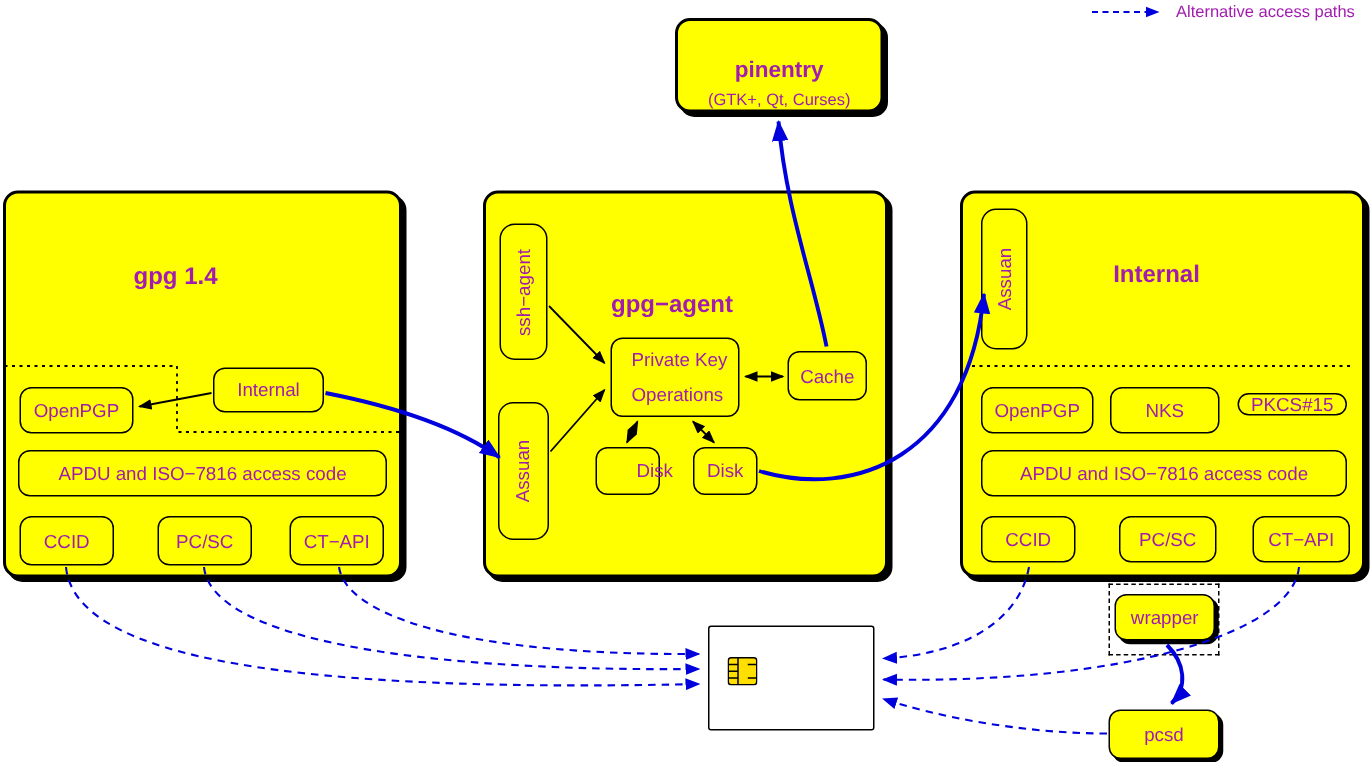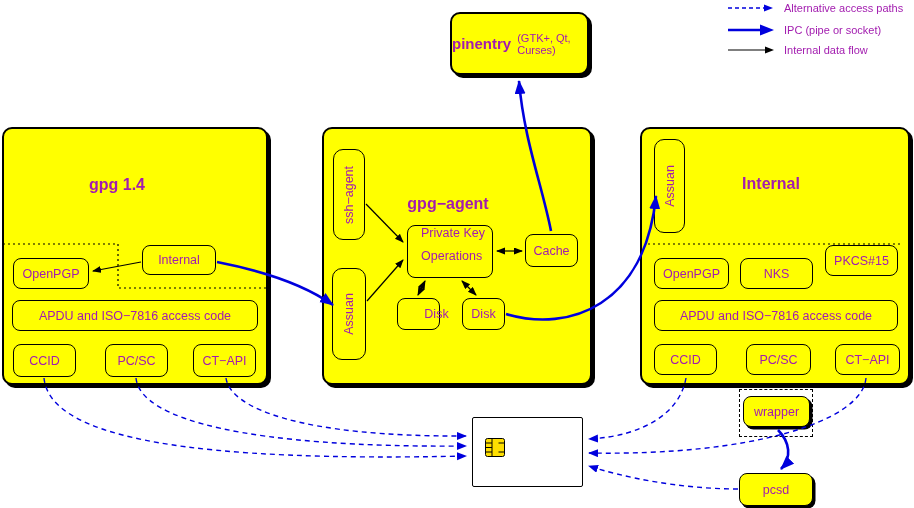--- a/index.html
+++ b/index.html
@@ -21,25 +21,25 @@
     position:absolute;background:#ffff00;border:1.5px solid #000;border-radius:10px;
     box-sizing:border-box;display:flex;align-items:center;justify-content:center;
   }
   .vbox span{transform:rotate(-90deg);white-space:nowrap;font-size:12.5px;}
   .boxtitle{
     position:absolute;font-weight:bold;font-size:16px;white-space:nowrap;
     transform:translate(-50%,-50%);
   }
   .pko{
     position:absolute;background:#ffff00;border:1.5px solid #000;border-radius:8px;
-    box-sizing:border-box;display:flex;flex-direction:column;justify-content:flex-start;
+    box-sizing:border-box;display:flex;flex-direction:column;justify-content:center;
     padding-left:13px;font-size:12.5px;gap:9px;
   }
   .pinentry{
-    display:flex;flex-direction:row;align-items:center;justify-content:flex-end;gap:6px;
+    display:flex;flex-direction:column;align-items:center;justify-content:flex-end;gap:6px;
   }
   .pinentry .t{font-weight:bold;font-size:15px;}
   .pinentry .s{font-size:11px;}
   .smartcard{
     position:absolute;background:#ffffff;border:1.5px solid #000;border-radius:2px;
     box-sizing:border-box;
   }
   .dashedrect{
     position:absolute;border:1.5px dashed #000;box-sizing:border-box;background:transparent;
   }
@@ -53,34 +53,20 @@
 
 <div class="canvas">
 
   <div class="legend">
     <div class="legend-row" style="top:1px;">
       <svg width="46" height="12">
         <line x1="0" y1="6" x2="36" y2="6" stroke="#0000dd" stroke-width="1.4" stroke-dasharray="4 3"></line>
         <path d="M36,2.5 L45,6 L36,9.5 Z" fill="#0000dd"></path>
       </svg>
       <span class="lbl">Alternative access paths</span>
-    </div>
-    <div class="legend-row" style="top:23px;">
-      <svg width="46" height="14">
-        <line x1="0" y1="7" x2="33" y2="7" stroke="#0000dd" stroke-width="2.6"></line>
-        <path d="M32,1.5 L46,7 L32,12.5 Z" fill="#0000dd"></path>
-      </svg>
-      <span class="lbl">IPC (pipe or socket)</span>
-    </div>
-    <div class="legend-row" style="top:43px;">
-      <svg width="46" height="12">
-        <line x1="0" y1="6" x2="38" y2="6" stroke="#000" stroke-width="1.2"></line>
-        <path d="M37,2.5 L46,6 L37,9.5 Z" fill="#000"></path>
-      </svg>
-      <span class="lbl">Internal data flow</span>
     </div>
   </div>
 
   <div class="bigbox pinentry" style="left:450px;top:12px;width:139px;height:63px;">
     <span class="t">pinentry</span>
     <span class="s">(GTK+, Qt, Curses)</span>
   </div>
 
   <div class="bigbox" style="left:2px;top:127px;width:266px;height:258px;"></div>
   <div class="boxtitle" style="left:117px;top:185px;">gpg 1.4</div>
@@ -107,21 +93,21 @@
   <div class="subbox" style="left:397px;top:298px;width:43px;height:32px;padding-left:36px;">Disk</div>
   <div class="subbox" style="left:462px;top:298px;width:43px;height:32px;">Disk</div>
 
   <div class="bigbox" style="left:640px;top:127px;width:270px;height:258px;"></div>
   <div class="boxtitle" style="left:771px;top:184px;">Internal</div>
   <div class="vbox" style="left:654px;top:139px;width:31px;height:94px;">
     <span>Assuan</span>
   </div>
   <div class="subbox" style="left:654px;top:258px;width:75px;height:31px;">OpenPGP</div>
   <div class="subbox" style="left:740px;top:258px;width:73px;height:31px;">NKS</div>
-  <div class="subbox" style="left:825px;top:245px;width:73px;height:31px;">PKCS#15</div>
+  <div class="subbox" style="left:825px;top:262px;width:73px;height:15px;">PKCS#15</div>
   <div class="subbox" style="left:654px;top:300px;width:244px;height:31px;">APDU and ISO−7816 access code</div>
   <div class="subbox" style="left:654px;top:344px;width:63px;height:31px;">CCID</div>
   <div class="subbox" style="left:746px;top:344px;width:65px;height:31px;">PC/SC</div>
   <div class="subbox" style="left:835px;top:344px;width:65px;height:31px;">CT−API</div>
 
   <div class="smartcard" style="left:472px;top:417px;width:111px;height:70px;">
     <svg width="20" height="19" style="position:absolute;left:12px;top:20px;">
       <rect x="0.5" y="0.5" width="19" height="18" rx="2" fill="#ffdf00" stroke="#000"></rect>
       <line x1="7" y1="0.5" x2="7" y2="18.5" stroke="#000"></line>
       <line x1="0.5" y1="5" x2="7" y2="5" stroke="#000"></line>

